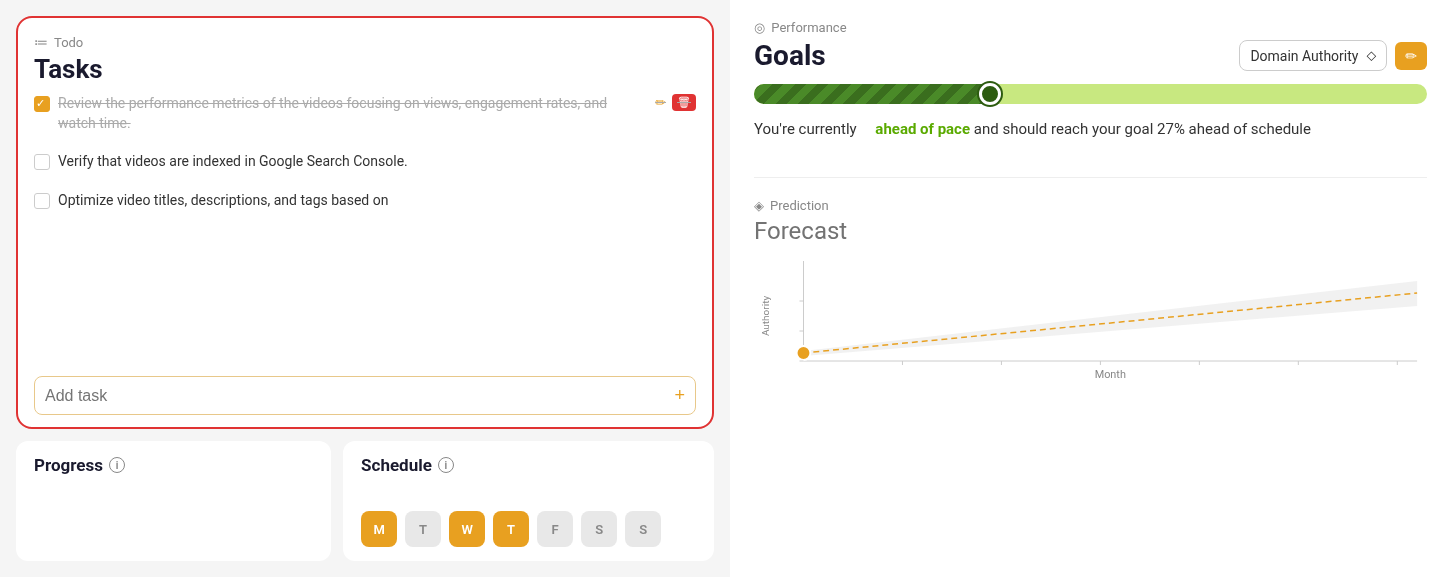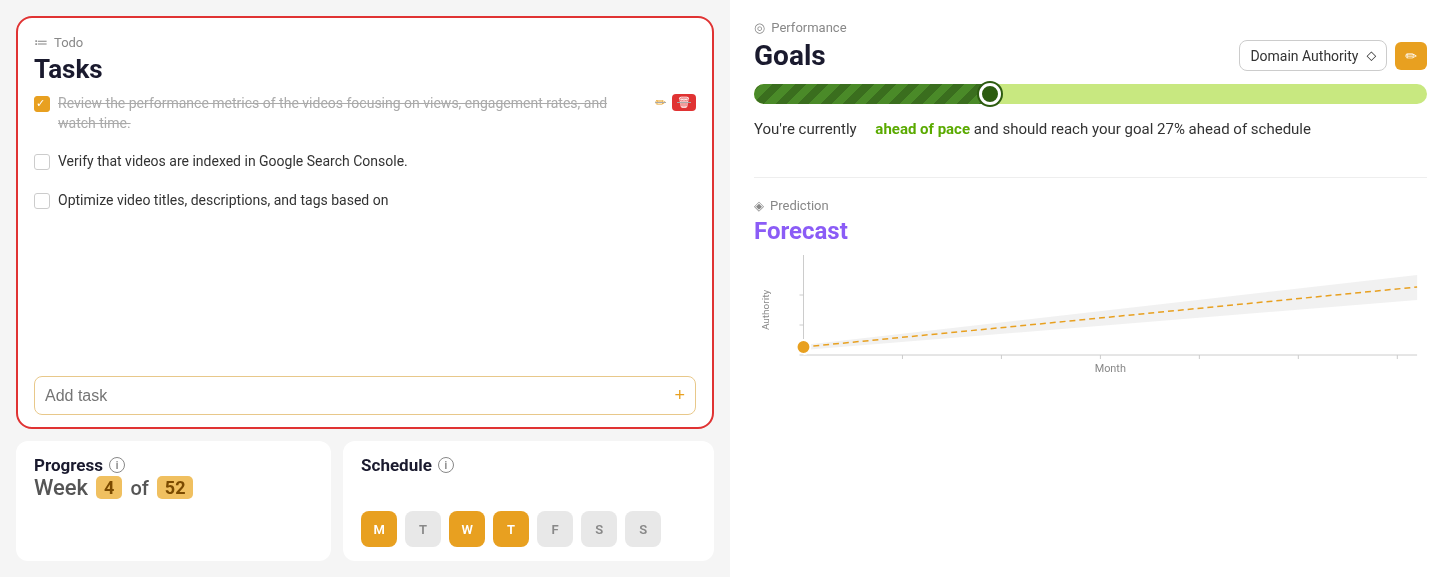--- a/index.html
+++ b/index.html
@@ -384,22 +384,23 @@
       margin-left: 15px;
     }
 
     
     .prediction-section {
       flex: 1;
     }
 
     .forecast-title {
       font-size: 24px;
-      font-weight: 700;
-      color: #8b5cf6;
+      font-weight: 400;
+      color: #737373;
+      margin-bottom: 6px;
     }
 
     .forecast-chart {
       position: relative;
       width: 100%;
       height: 130px;
     }
 
     .chart-svg {
       width: 100%;
@@ -453,26 +454,20 @@
       <button class="add-task-plus">+</button>
     </div>
   </div>
 
   <div class="bottom-row">
 
     <div class="progress-card">
       <div class="progress-header">
         <span>Progress</span>
         <span class="info-icon">i</span>
-      </div>
-      <div class="progress-value">
-        <span>Week</span>
-        <span class="week-badge">4</span>
-        <span class="of-text">of</span>
-        <span class="total-badge">52</span>
       </div>
     </div>
 
     <div class="schedule-card">
       <div class="schedule-header">
         <span>Schedule</span>
         <span class="info-icon">i</span>
       </div>
       <div class="day-chips">
 

